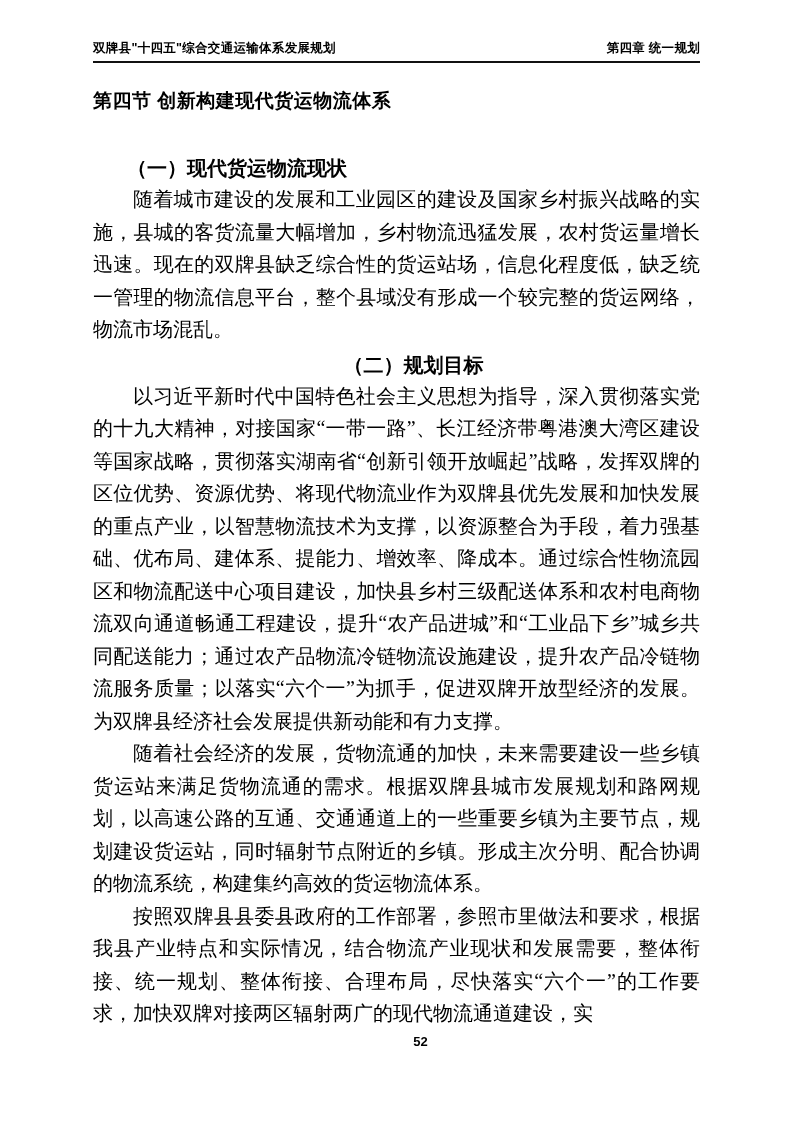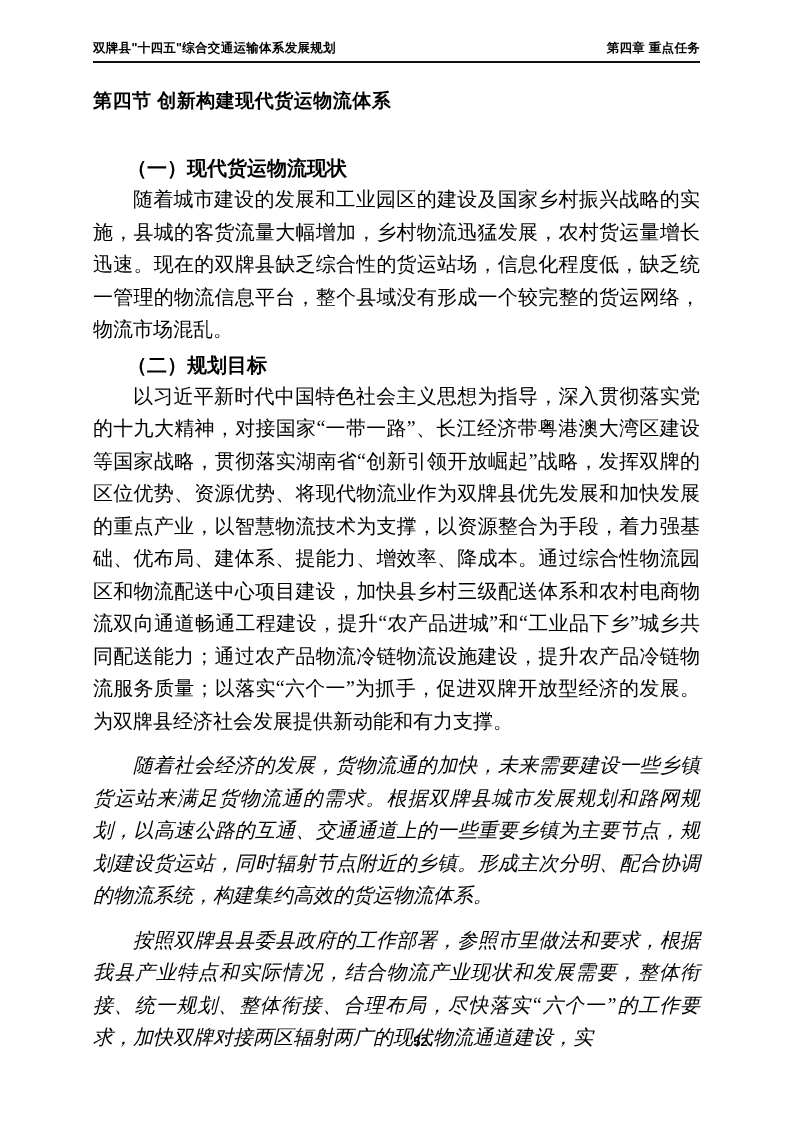--- a/index.html
+++ b/index.html
@@ -38,31 +38,31 @@
   }
   .sub-heading {
     margin: 42px 0 0 34px;
     font-family: "Liberation Sans", sans-serif;
     font-size: 20px;
     font-weight: bold;
     line-height: 22px;
   }
   .sub-heading.second {
     margin-top: 8px;
+    text-align: center;
   }
   .body-par {
     margin: 4px 0 0 0;
     font-size: 20px;
     line-height: 32.5px;
     text-align: justify;
     text-indent: 2em;
   }
   .body-par.flow {
-    margin-top: 12px;
-    font-style: italic;
+    margin-top: 0;
   }
   .footer {
     position: absolute;
     left: 0;
     right: 0;
     top: 1034px;
     text-align: center;
     font-family: "Liberation Sans", sans-serif;
     font-size: 13px;
     font-weight: bold;
@@ -70,21 +70,21 @@
   }
 </style>
 </head>
 <body>
 
 <div class="page">
   <div class="content">
 
     <div class="header">
       <span>双牌县"十四五"综合交通运输体系发展规划</span>
-      <span>第四章 重点任务</span>
+      <span>第四章 统一规划</span>
     </div>
 
     <h1 class="doc-title">第四节 创新构建现代货运物流体系</h1>
 
     <h2 class="sub-heading first">（一）现代货运物流现状</h2>
     <p class="body-par">随着城市建设的发展和工业园区的建设及国家乡村振兴战略的实施，县城的客货流量大幅增加，乡村物流迅猛发展，农村货运量增长迅速。现在的双牌县缺乏综合性的货运站场，信息化程度低，缺乏统一管理的物流信息平台，整个县域没有形成一个较完整的货运网络，物流市场混乱。</p>
 
     <h2 class="sub-heading second">（二）规划目标</h2>
     <p class="body-par">以习近平新时代中国特色社会主义思想为指导，深入贯彻落实党的十九大精神，对接国家“一带一路”、长江经济带粤港澳大湾区建设等国家战略，贯彻落实湖南省“创新引领开放崛起”战略，发挥双牌的区位优势、资源优势、将现代物流业作为双牌县优先发展和加快发展的重点产业，以智慧物流技术为支撑，以资源整合为手段，着力强基础、优布局、建体系、提能力、增效率、降成本。通过综合性物流园区和物流配送中心项目建设，加快县乡村三级配送体系和农村电商物流双向通道畅通工程建设，提升“农产品进城”和“工业品下乡”城乡共同配送能力；通过农产品物流冷链物流设施建设，提升农产品冷链物流服务质量；以落实“六个一”为抓手，促进双牌开放型经济的发展。为双牌县经济社会发展提供新动能和有力支撑。</p>
     <p class="body-par flow">随着社会经济的发展，货物流通的加快，未来需要建设一些乡镇货运站来满足货物流通的需求。根据双牌县城市发展规划和路网规划，以高速公路的互通、交通通道上的一些重要乡镇为主要节点，规划建设货运站，同时辐射节点附近的乡镇。形成主次分明、配合协调的物流系统，构建集约高效的货运物流体系。</p>

